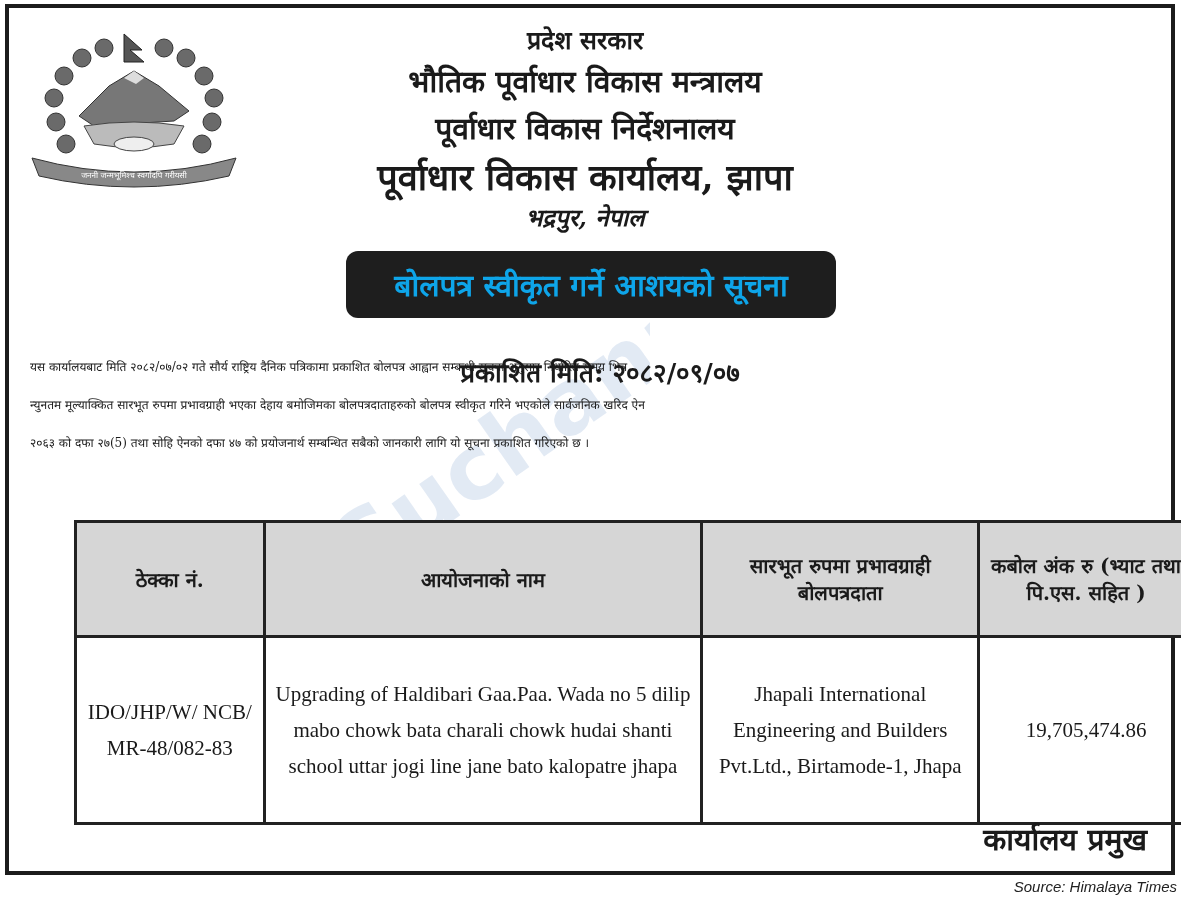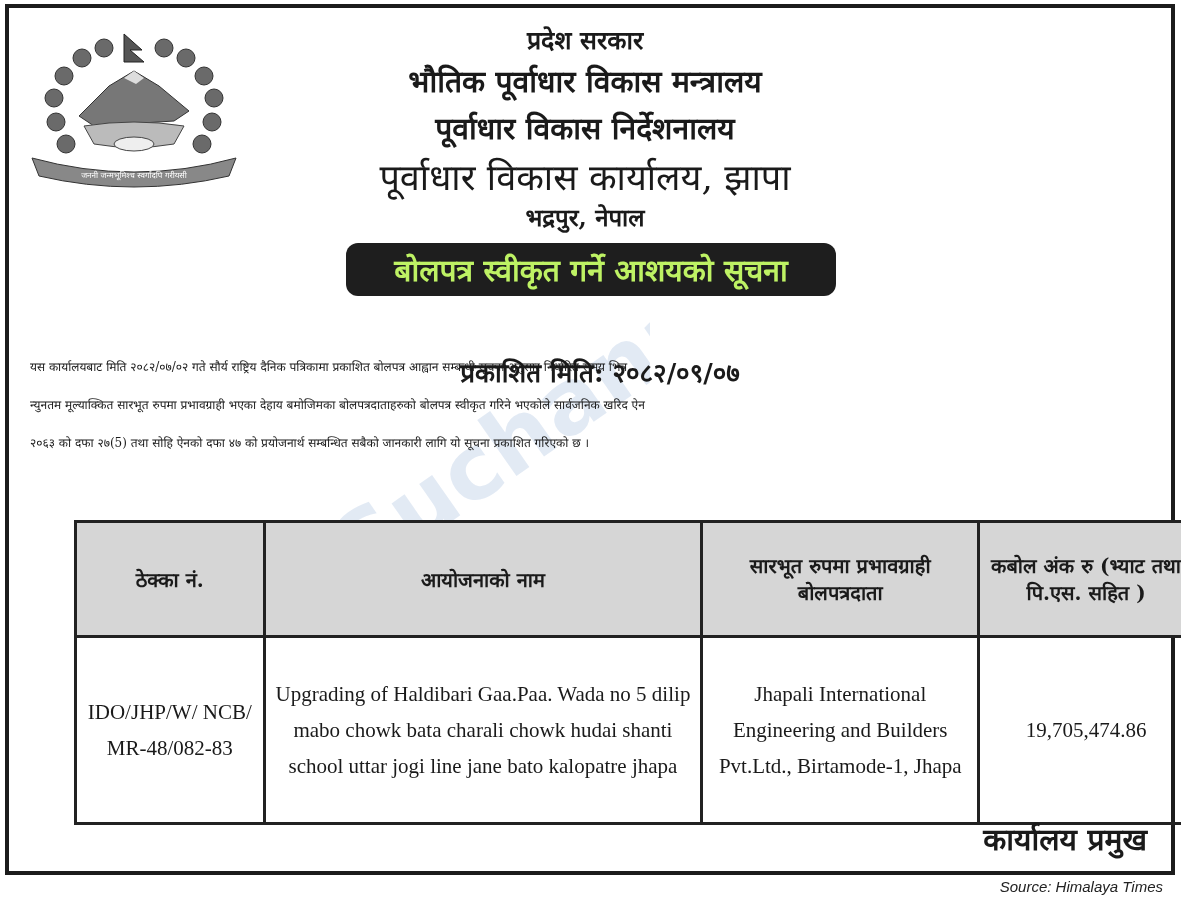--- a/index.html
+++ b/index.html
@@ -5,38 +5,38 @@
   html, body { margin:0; padding:0; background:#ffffff; }
   body { width:1181px; height:902px; position:relative; overflow:hidden;
          font-family:"DejaVu Serif","Liberation Serif",serif; color:#1a1a1a; }
   .frame { position:absolute; left:5px; top:4px; width:1162px; height:863px;
            border:4px solid #1c1c1c; background:#fff; }
   .emblem { position:absolute; left:24px; top:26px; width:220px; height:170px; }
   .header { position:absolute; left:300px; width:570px; text-align:center; }
   .h1 { top:22px; font-size:25px; font-weight:bold;text-align:center; }
   .h2 { top:60px; font-size:30px; font-weight:bold; }
   .h3 { top:107px; font-size:30px; font-weight:bold; }
-  .h4 { top:152px; font-size:36px; font-weight:normal; }
-  .h5 { top:200px; font-size:24px; font-weight:bold; }
-  .notice-title { position:absolute; left:346px; top:243px; width:490px; height:53px;
-                  background:#1e1e1e; color:#bef264; border-radius:12px; font-size:30px;
+  .h4 { top:152px; font-size:36px; font-weight:bold; }
+  .h5 { top:200px; font-size:24px; font-weight:bold;font-style:italic; }
+  .notice-title { position:absolute; left:346px; top:251px; width:490px; height:67px;
+                  background:#1e1e1e; color:#0ea5e9; border-radius:12px; font-size:30px;
                   font-weight:bold; display:flex; align-items:center; justify-content:center; }
   .pubdate { position:absolute; left:340px; top:306px; width:520px; text-align:center;
              font-size:26px; font-weight:bold;margin-top:48px; }
   .para { position:absolute; left:30px; top:348px; width:1122px; font-size:12px;
           line-height:38px; text-align:justify; }
   .para span { display:block; }
   table { position:absolute; left:30px; top:520px; width:1121px; border-collapse:collapse;margin-left:44px; }
   th, td { border:3px solid #222; text-align:center; vertical-align:middle; }
   th { background:#d6d6d6; height:104px; font-size:20px; font-weight:bold; padding:4px 10px; }
   td { height:176px; font-size:21px; line-height:36px; padding:4px 8px;
        font-family:"Liberation Serif","DejaVu Serif",serif; }
   .col1 { width:172px; } .col2 { width:450px; } .col3 { width:270px; } .col4 { width:200px; }
   .signoff { position:absolute; right:34px; top:818px; font-size:30px; font-weight:bold; }
-  .source { position:absolute; right:18px; top:878px; font-size:15px; font-style:italic;
+  .source { position:absolute; right:4px; top:878px; font-size:15px; font-style:italic;
             font-family:"Liberation Sans","DejaVu Sans",sans-serif; color:#222; }
   .wm { position:absolute; opacity:0.14; pointer-events:none; }
 </style>
 </head>
 <body>
 
 <div class="frame"></div>
 
 <svg class="wm" style="left:270px;top:300px;" width="380" height="260">
   <text x="20" y="200" font-size="90" font-family="DejaVu Sans, sans-serif" font-weight="bold" fill="#3a6fb5" transform="rotate(-35 190 130)">Suchana</text>

